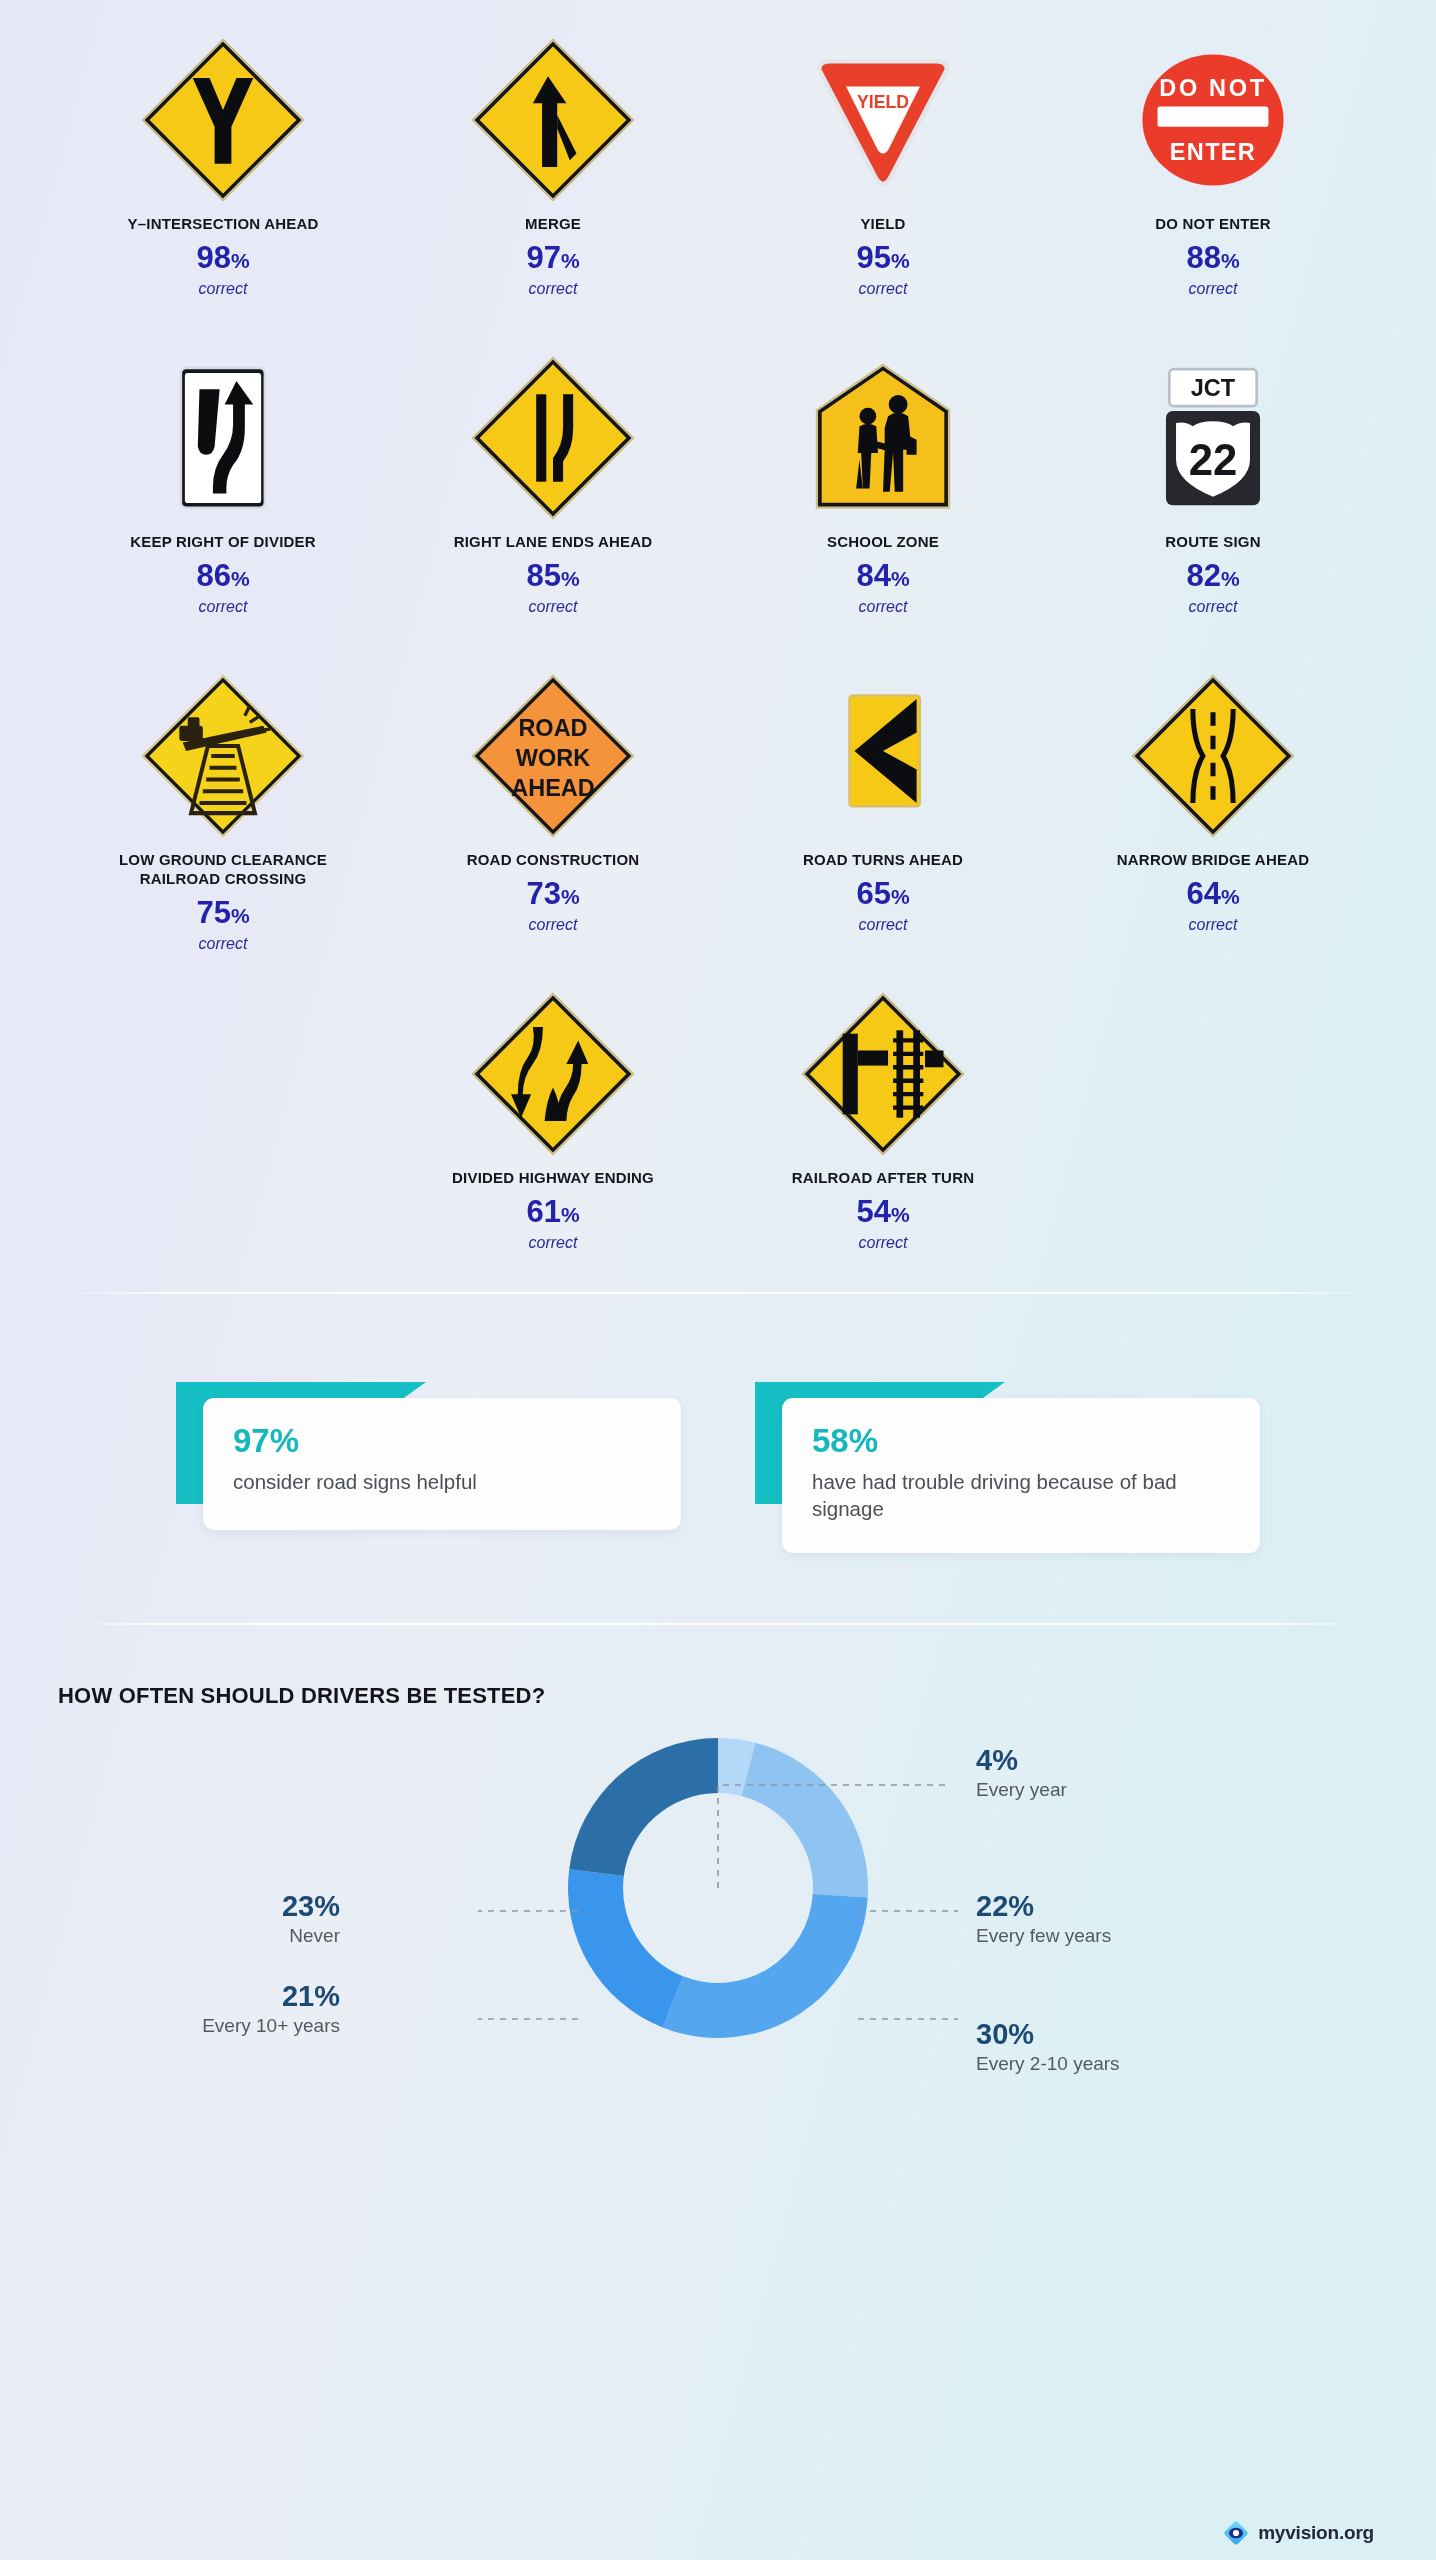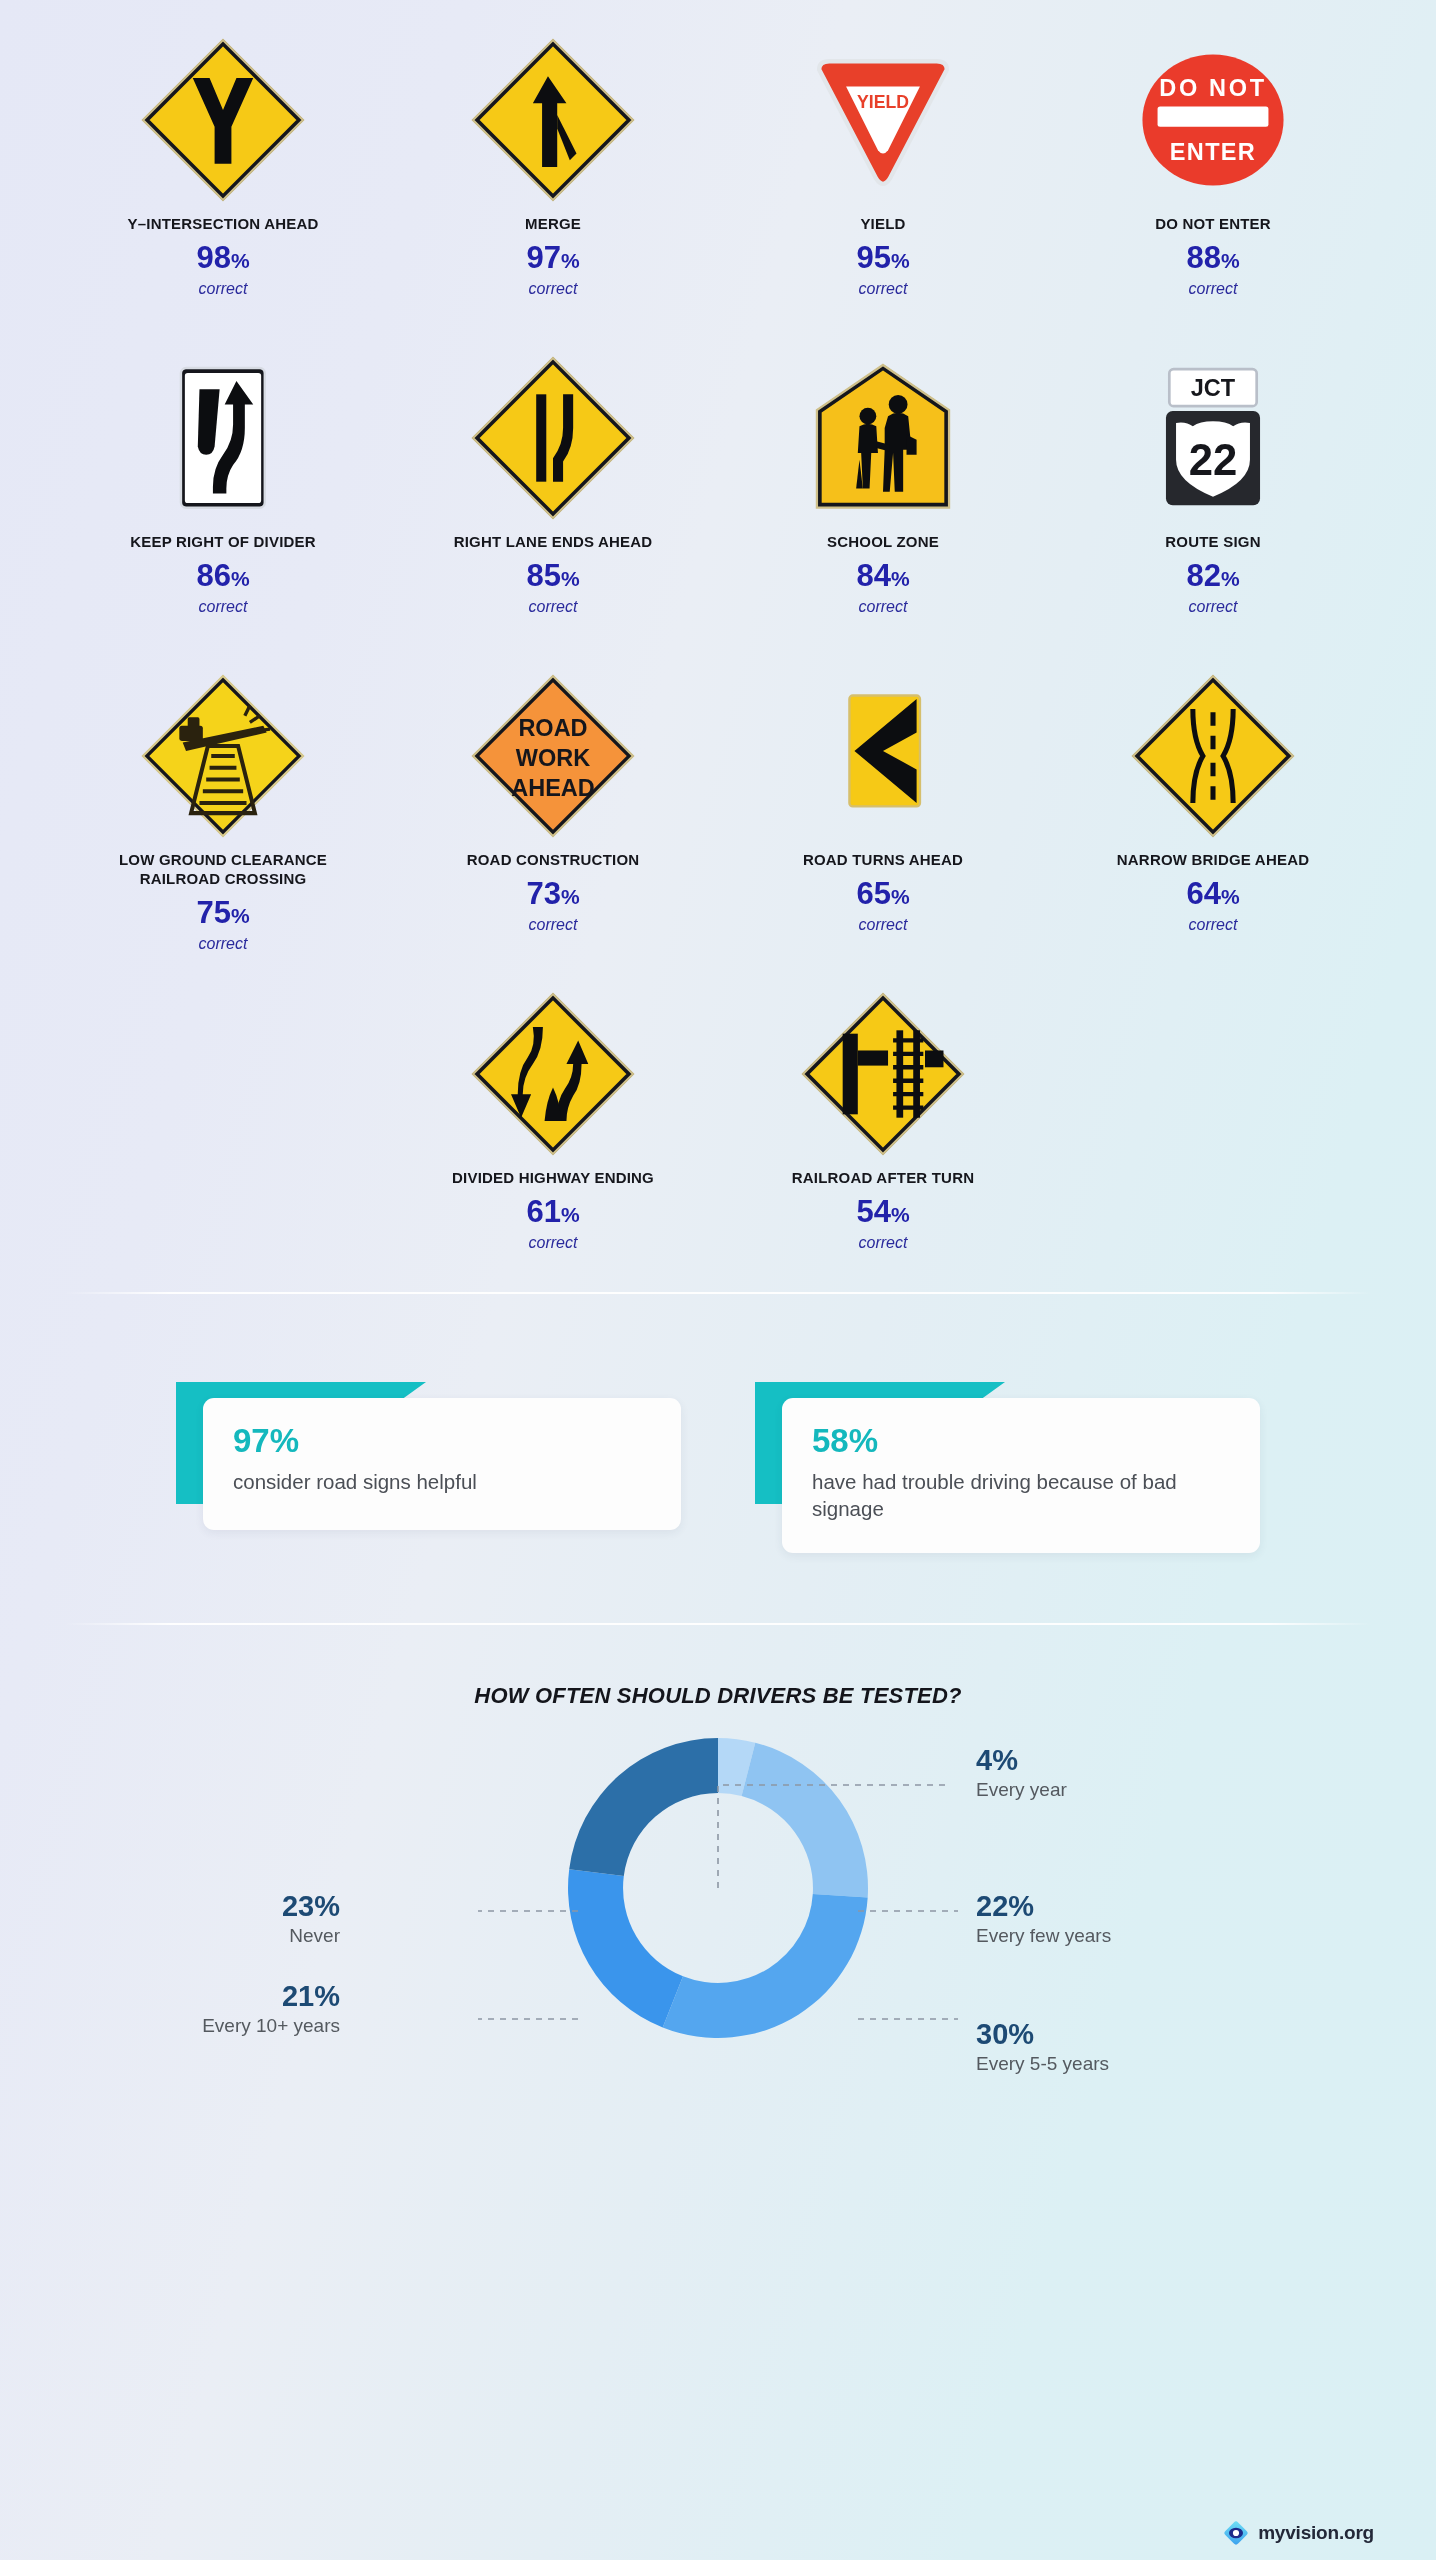--- a/index.html
+++ b/index.html
@@ -160,26 +160,24 @@
     color: #4b4f56;
     line-height: 1.33;
   }
 
   
   .donut-section {
     padding-top: 58px;
   }
 
   .donut-title {
-    text-align: center;
     font-size: 22px;
     font-weight: bold;
     color: #14151b;
     letter-spacing: 0.2px;
-    font-style: italic;
   }
 
   .donut-wrap {
     position: relative;
     height: 420px;
     margin-top: 14px;
   }
 
   .donut-svg {
     position: absolute;
@@ -514,21 +512,21 @@
         <div class="txt">Every year</div>
       </div>
 
       <div class="dlabel right dl-everyfew">
         <div class="num">22%</div>
         <div class="txt">Every few years</div>
       </div>
 
       <div class="dlabel right dl-every510">
         <div class="num">30%</div>
-        <div class="txt">Every 5-5 years</div>
+        <div class="txt">Every 2-10 years</div>
       </div>
 
       <div class="dlabel left dl-every10">
         <div class="num">21%</div>
         <div class="txt">Every 10+ years</div>
       </div>
 
       <div class="dlabel left dl-never">
         <div class="num">23%</div>
         <div class="txt">Never</div>

